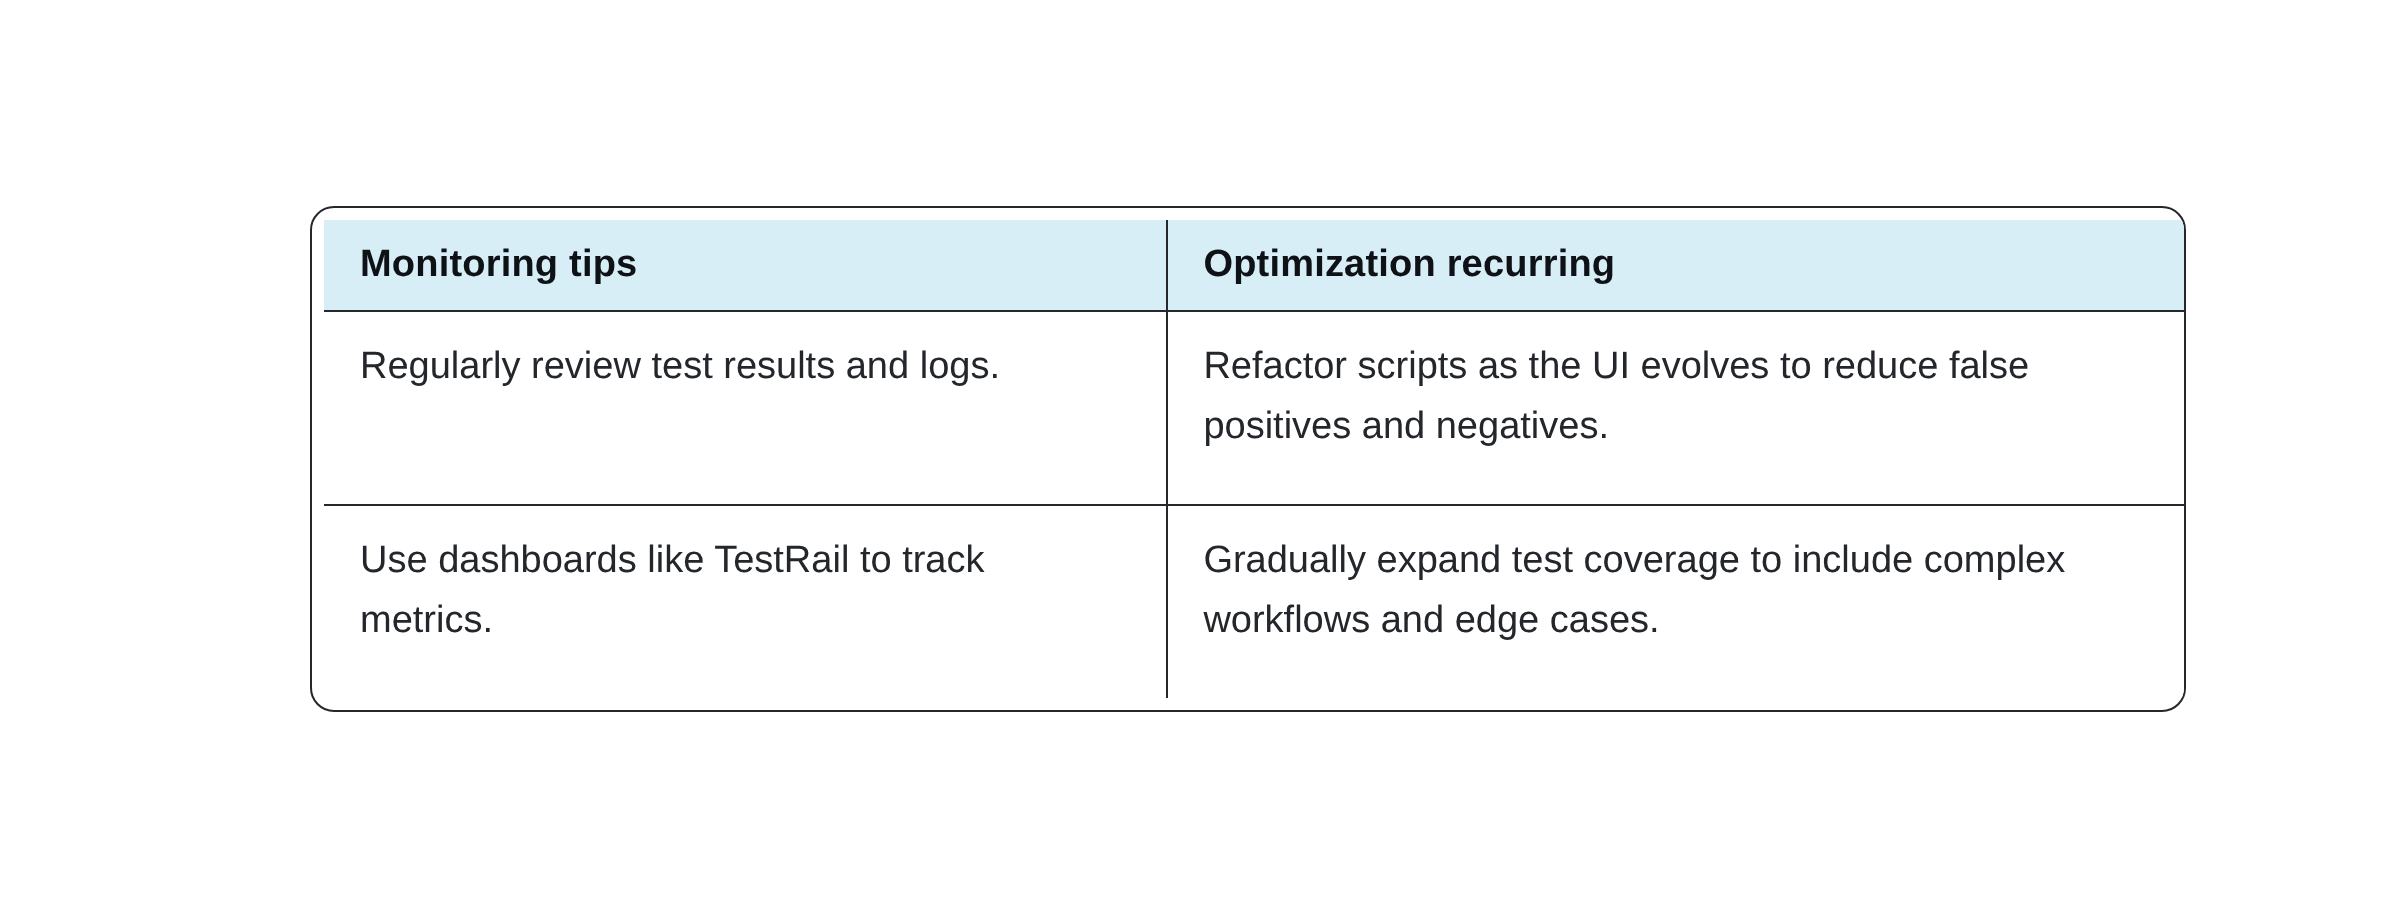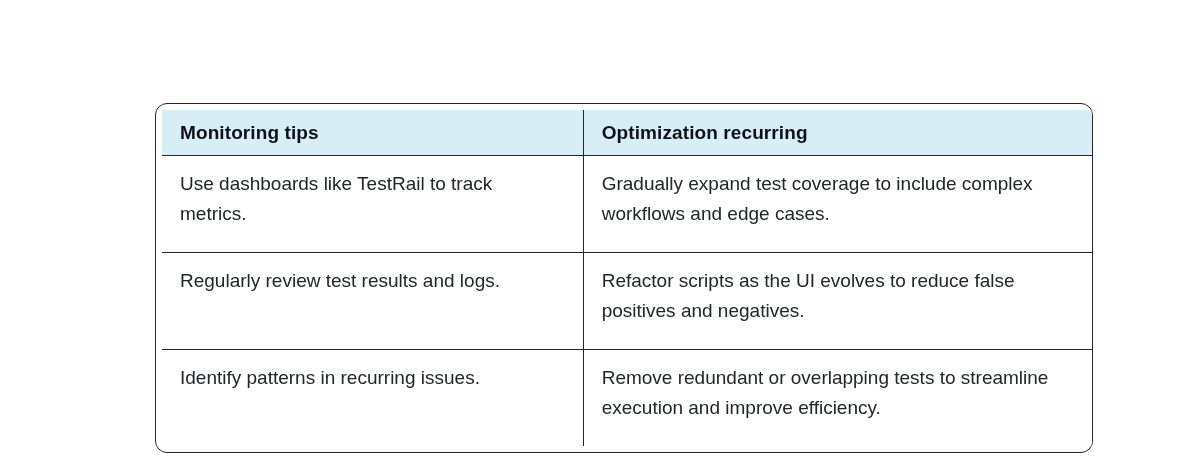--- a/index.html
+++ b/index.html
@@ -73,27 +73,23 @@
         <col class="col-optimization">
       </colgroup>
       <thead>
         <tr>
           <th>Monitoring tips</th>
           <th>Optimization recurring</th>
         </tr>
       </thead>
       <tbody>
         <tr>
-          <td>Use dashboards like TestRail to track metrics.</td>
-          <td>Gradually expand test coverage to include complex workflows and edge cases.</td>
-        </tr>
-        <tr>
           <td>Regularly review test results and logs.</td>
           <td>Refactor scripts as the UI evolves to reduce false positives and negatives.</td>
         </tr>
         <tr>
-          <td>Identify patterns in recurring issues.</td>
-          <td>Remove redundant or overlapping tests to streamline execution and improve efficiency.</td>
+          <td>Use dashboards like TestRail to track metrics.</td>
+          <td>Gradually expand test coverage to include complex workflows and edge cases.</td>
         </tr>
       </tbody>
     </table>
   </div>
 </div>
 
 </body></html>

